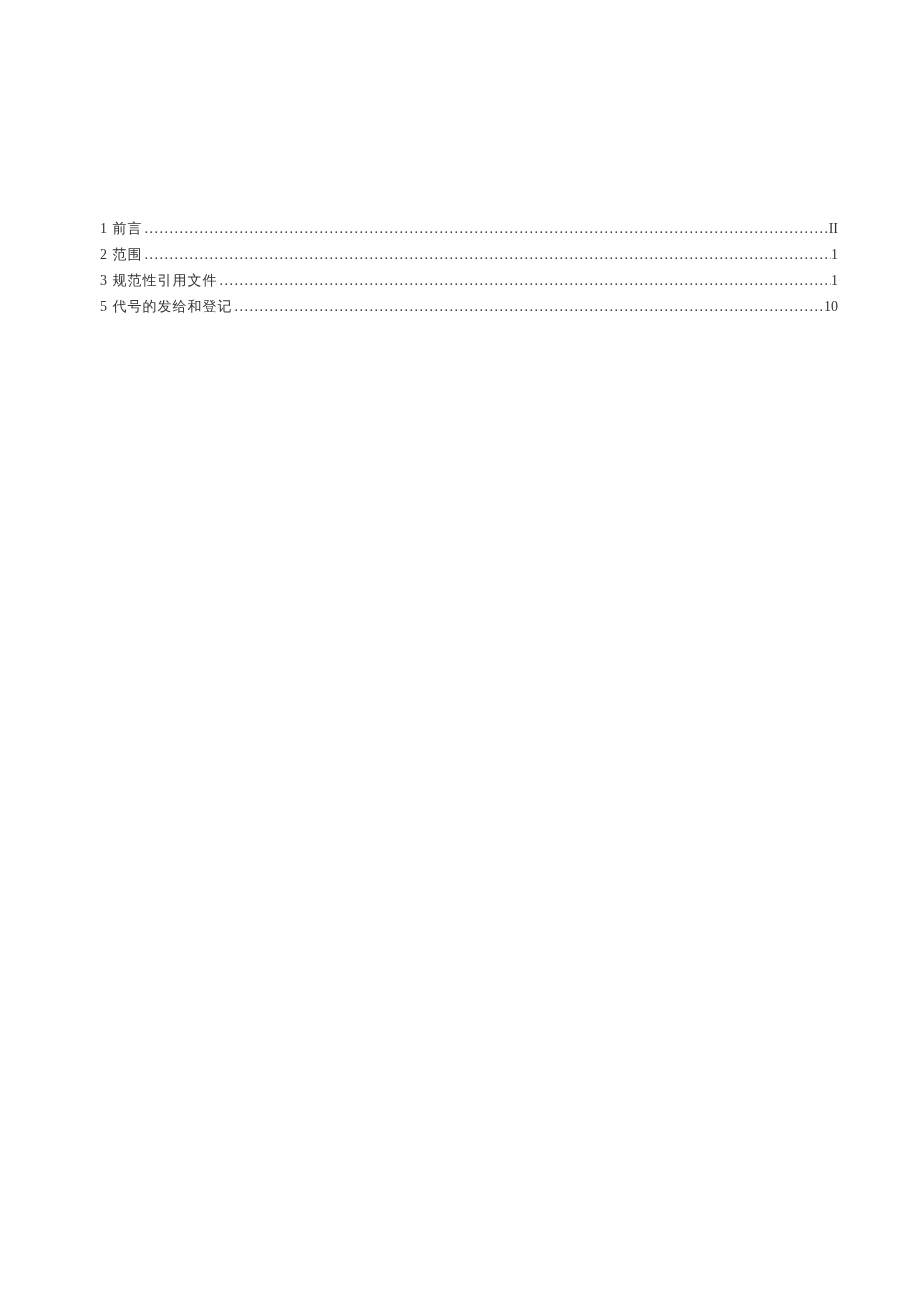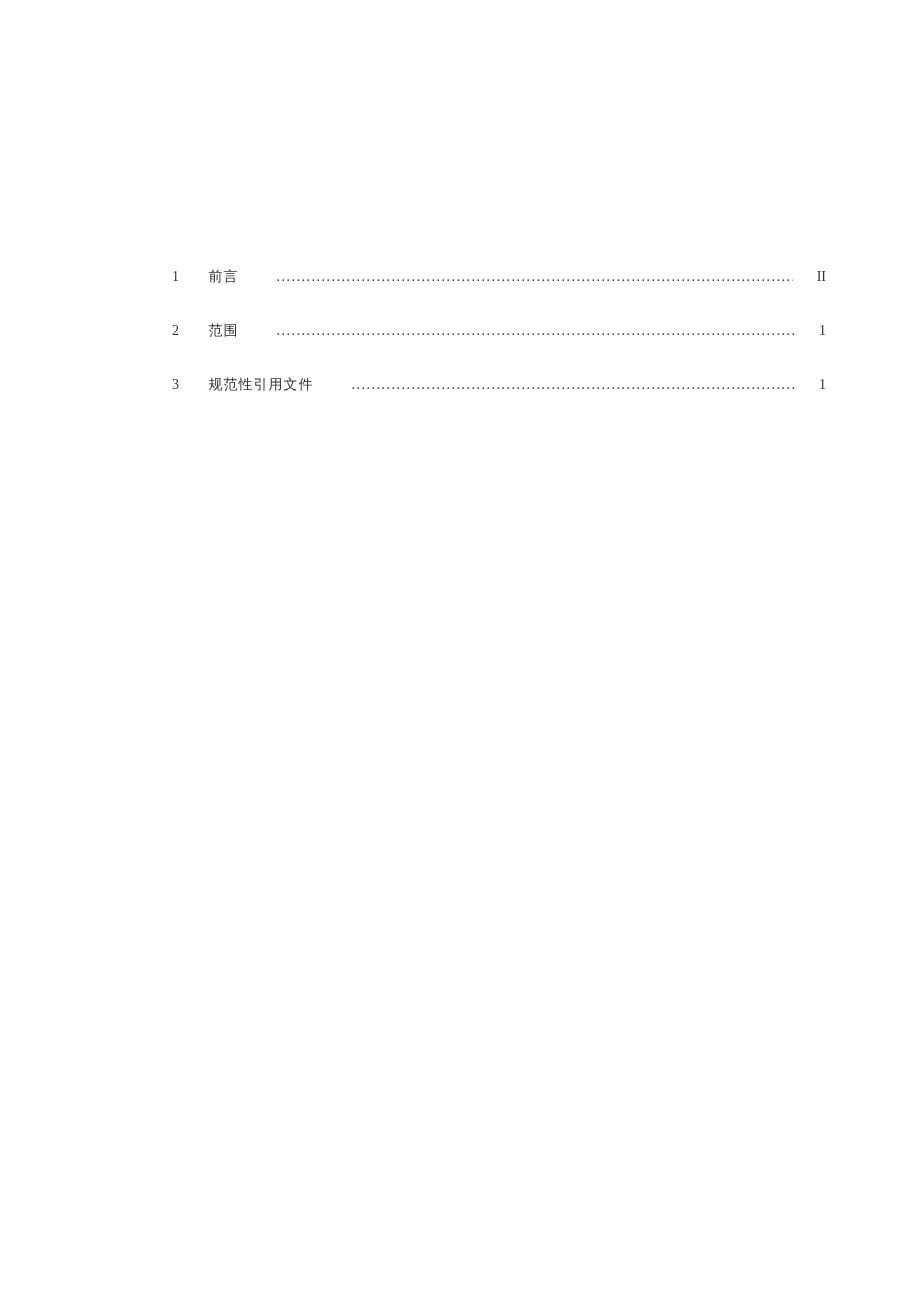--- a/index.html
+++ b/index.html
@@ -1,16 +1,16 @@
 <!DOCTYPE html>
 <html><head>
   <meta charset="utf-8">
   <style>
     * {
-      margin: 12px;
+      margin: 0;
       padding: 0;
       box-sizing: border-box;
     }
     body {
       width: 920px;
       height: 1301px;
       background: #ffffff;
       font-family: "SimSun", "宋体", serif;
       font-size: 14px;
       color: #333333;
@@ -54,13 +54,18 @@
   <div class="toc-entry">
     <span class="toc-label"><span>2</span> <span>范围</span></span>
     <span class="toc-dots"></span>
     <span class="toc-page">1</span>
   </div>
   <div class="toc-entry">
     <span class="toc-label"><span>3</span> <span>规范性引用文件</span></span>
     <span class="toc-dots"></span>
     <span class="toc-page">1</span>
   </div>
+  <div class="toc-entry">
+    <span class="toc-label"><span>5</span> <span>代号的发给和登记</span></span>
+    <span class="toc-dots"></span>
+    <span class="toc-page">10</span>
+  </div>
 </div>
 
 </body></html>

